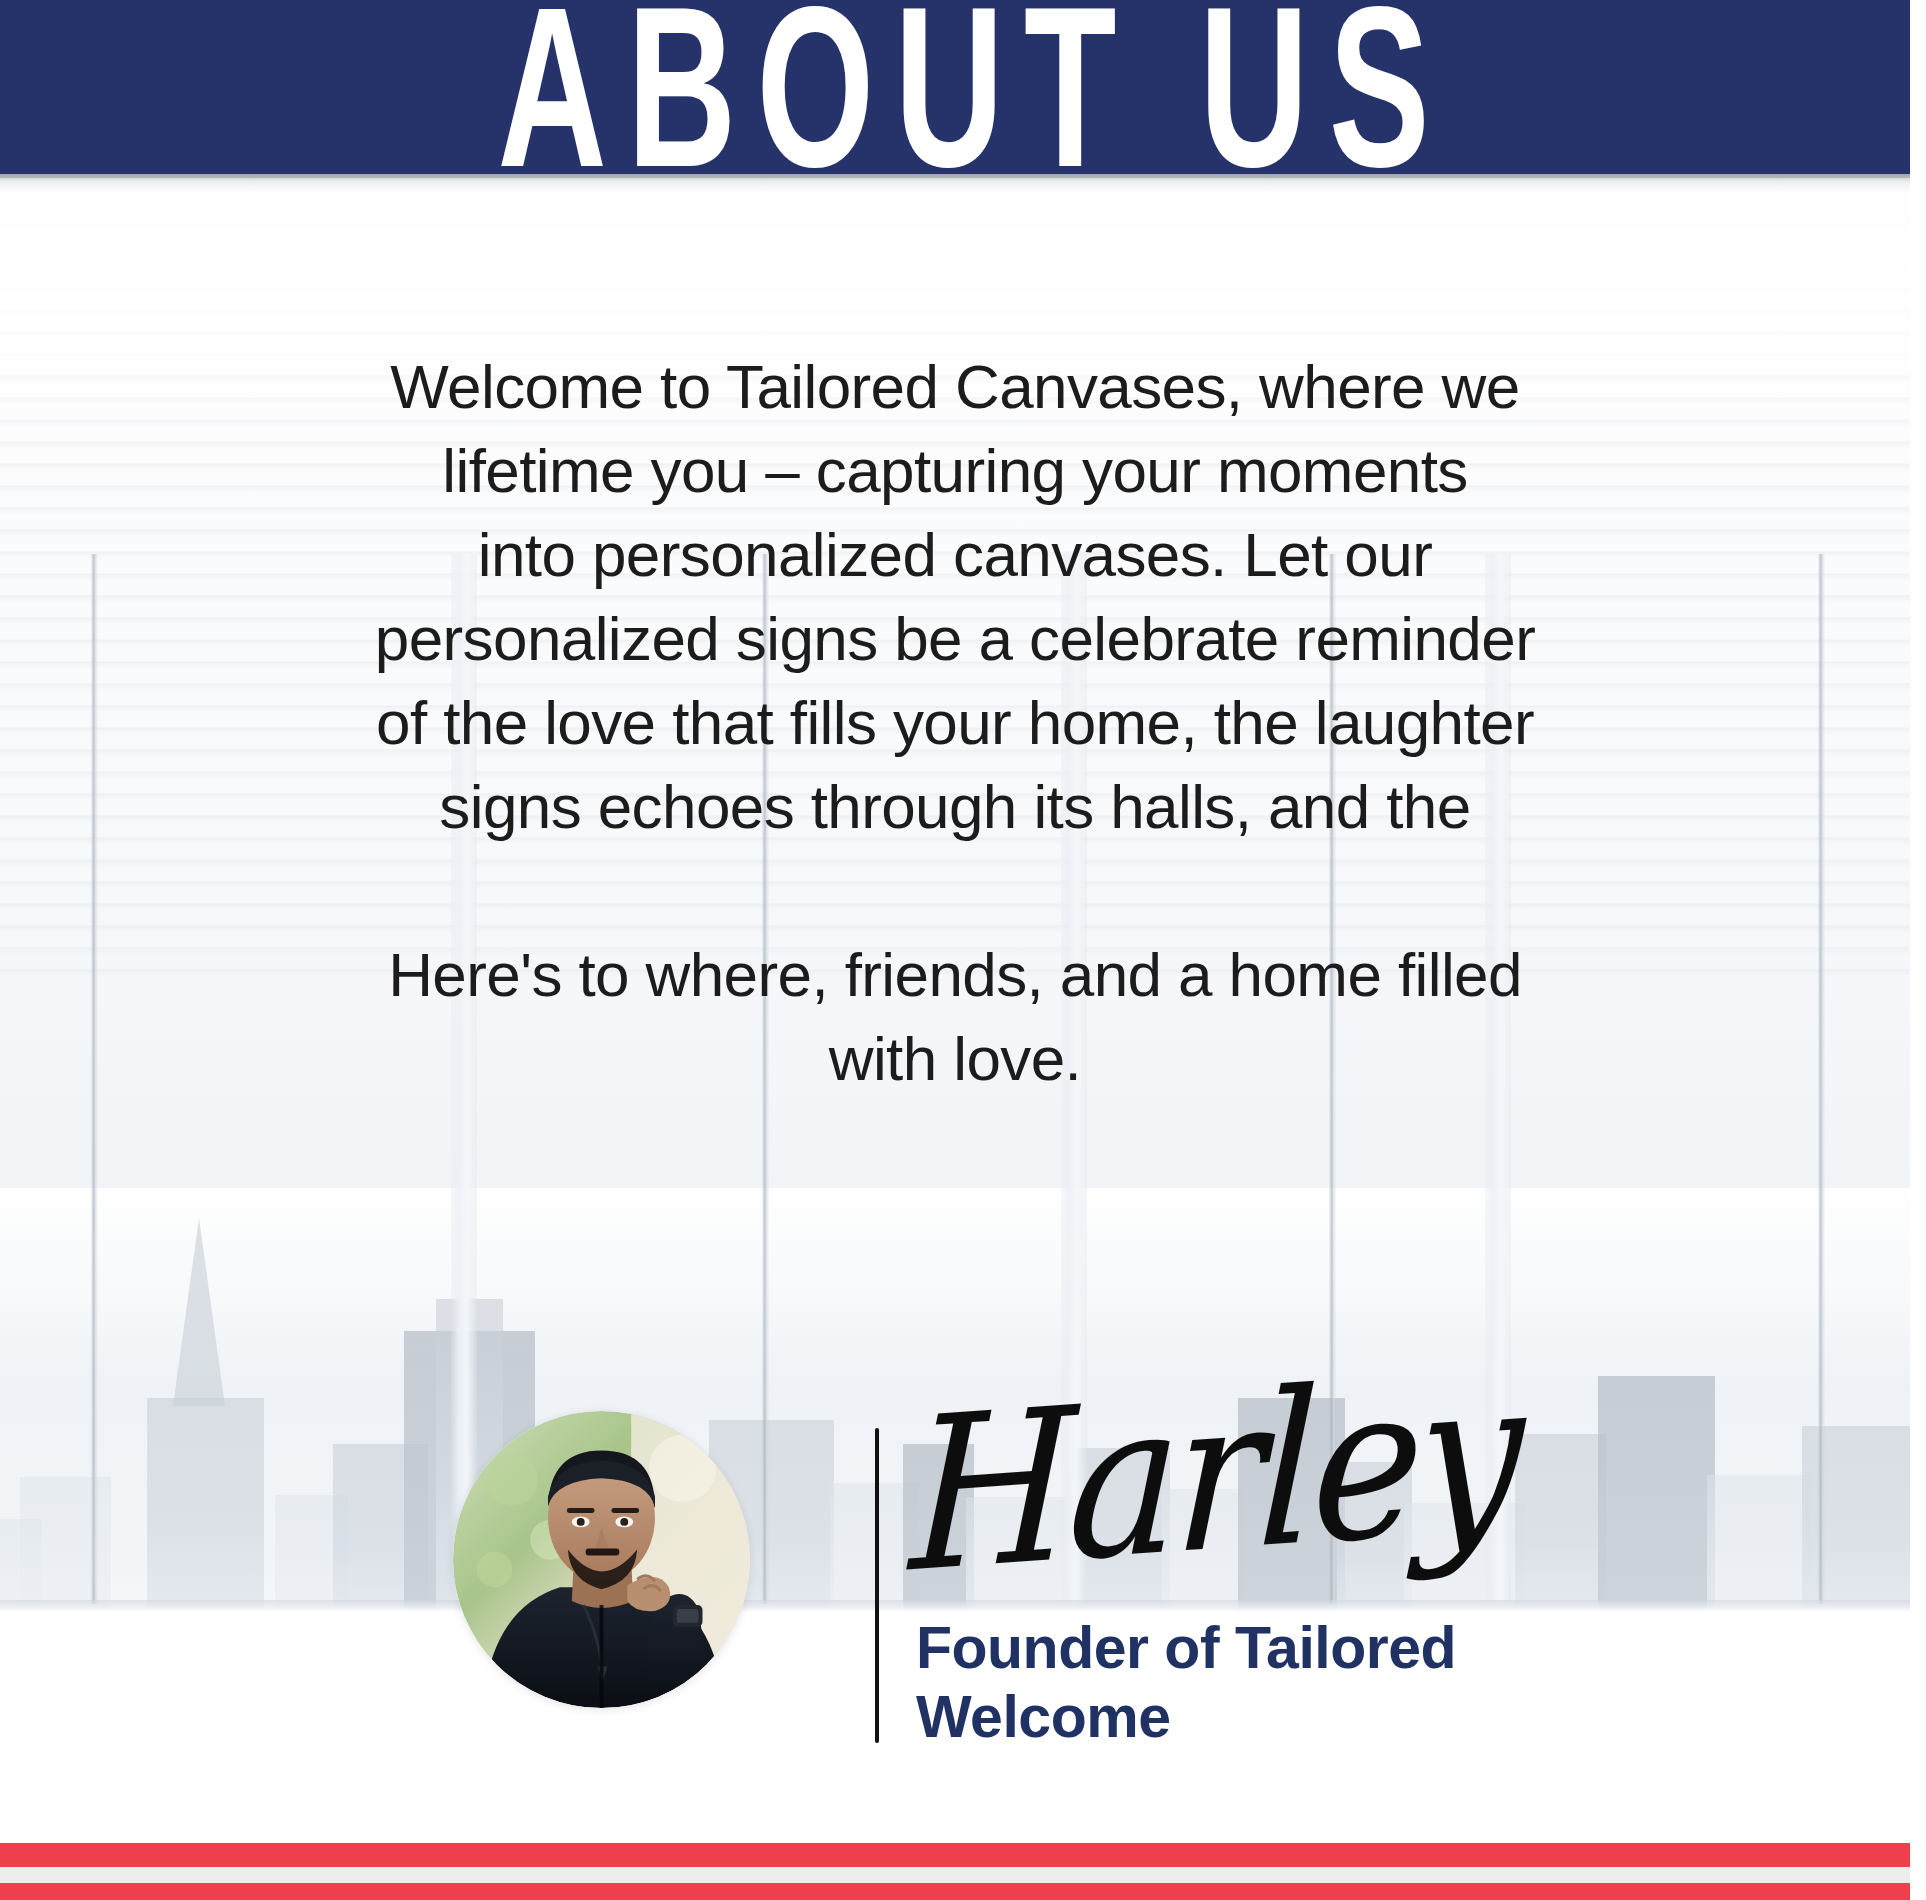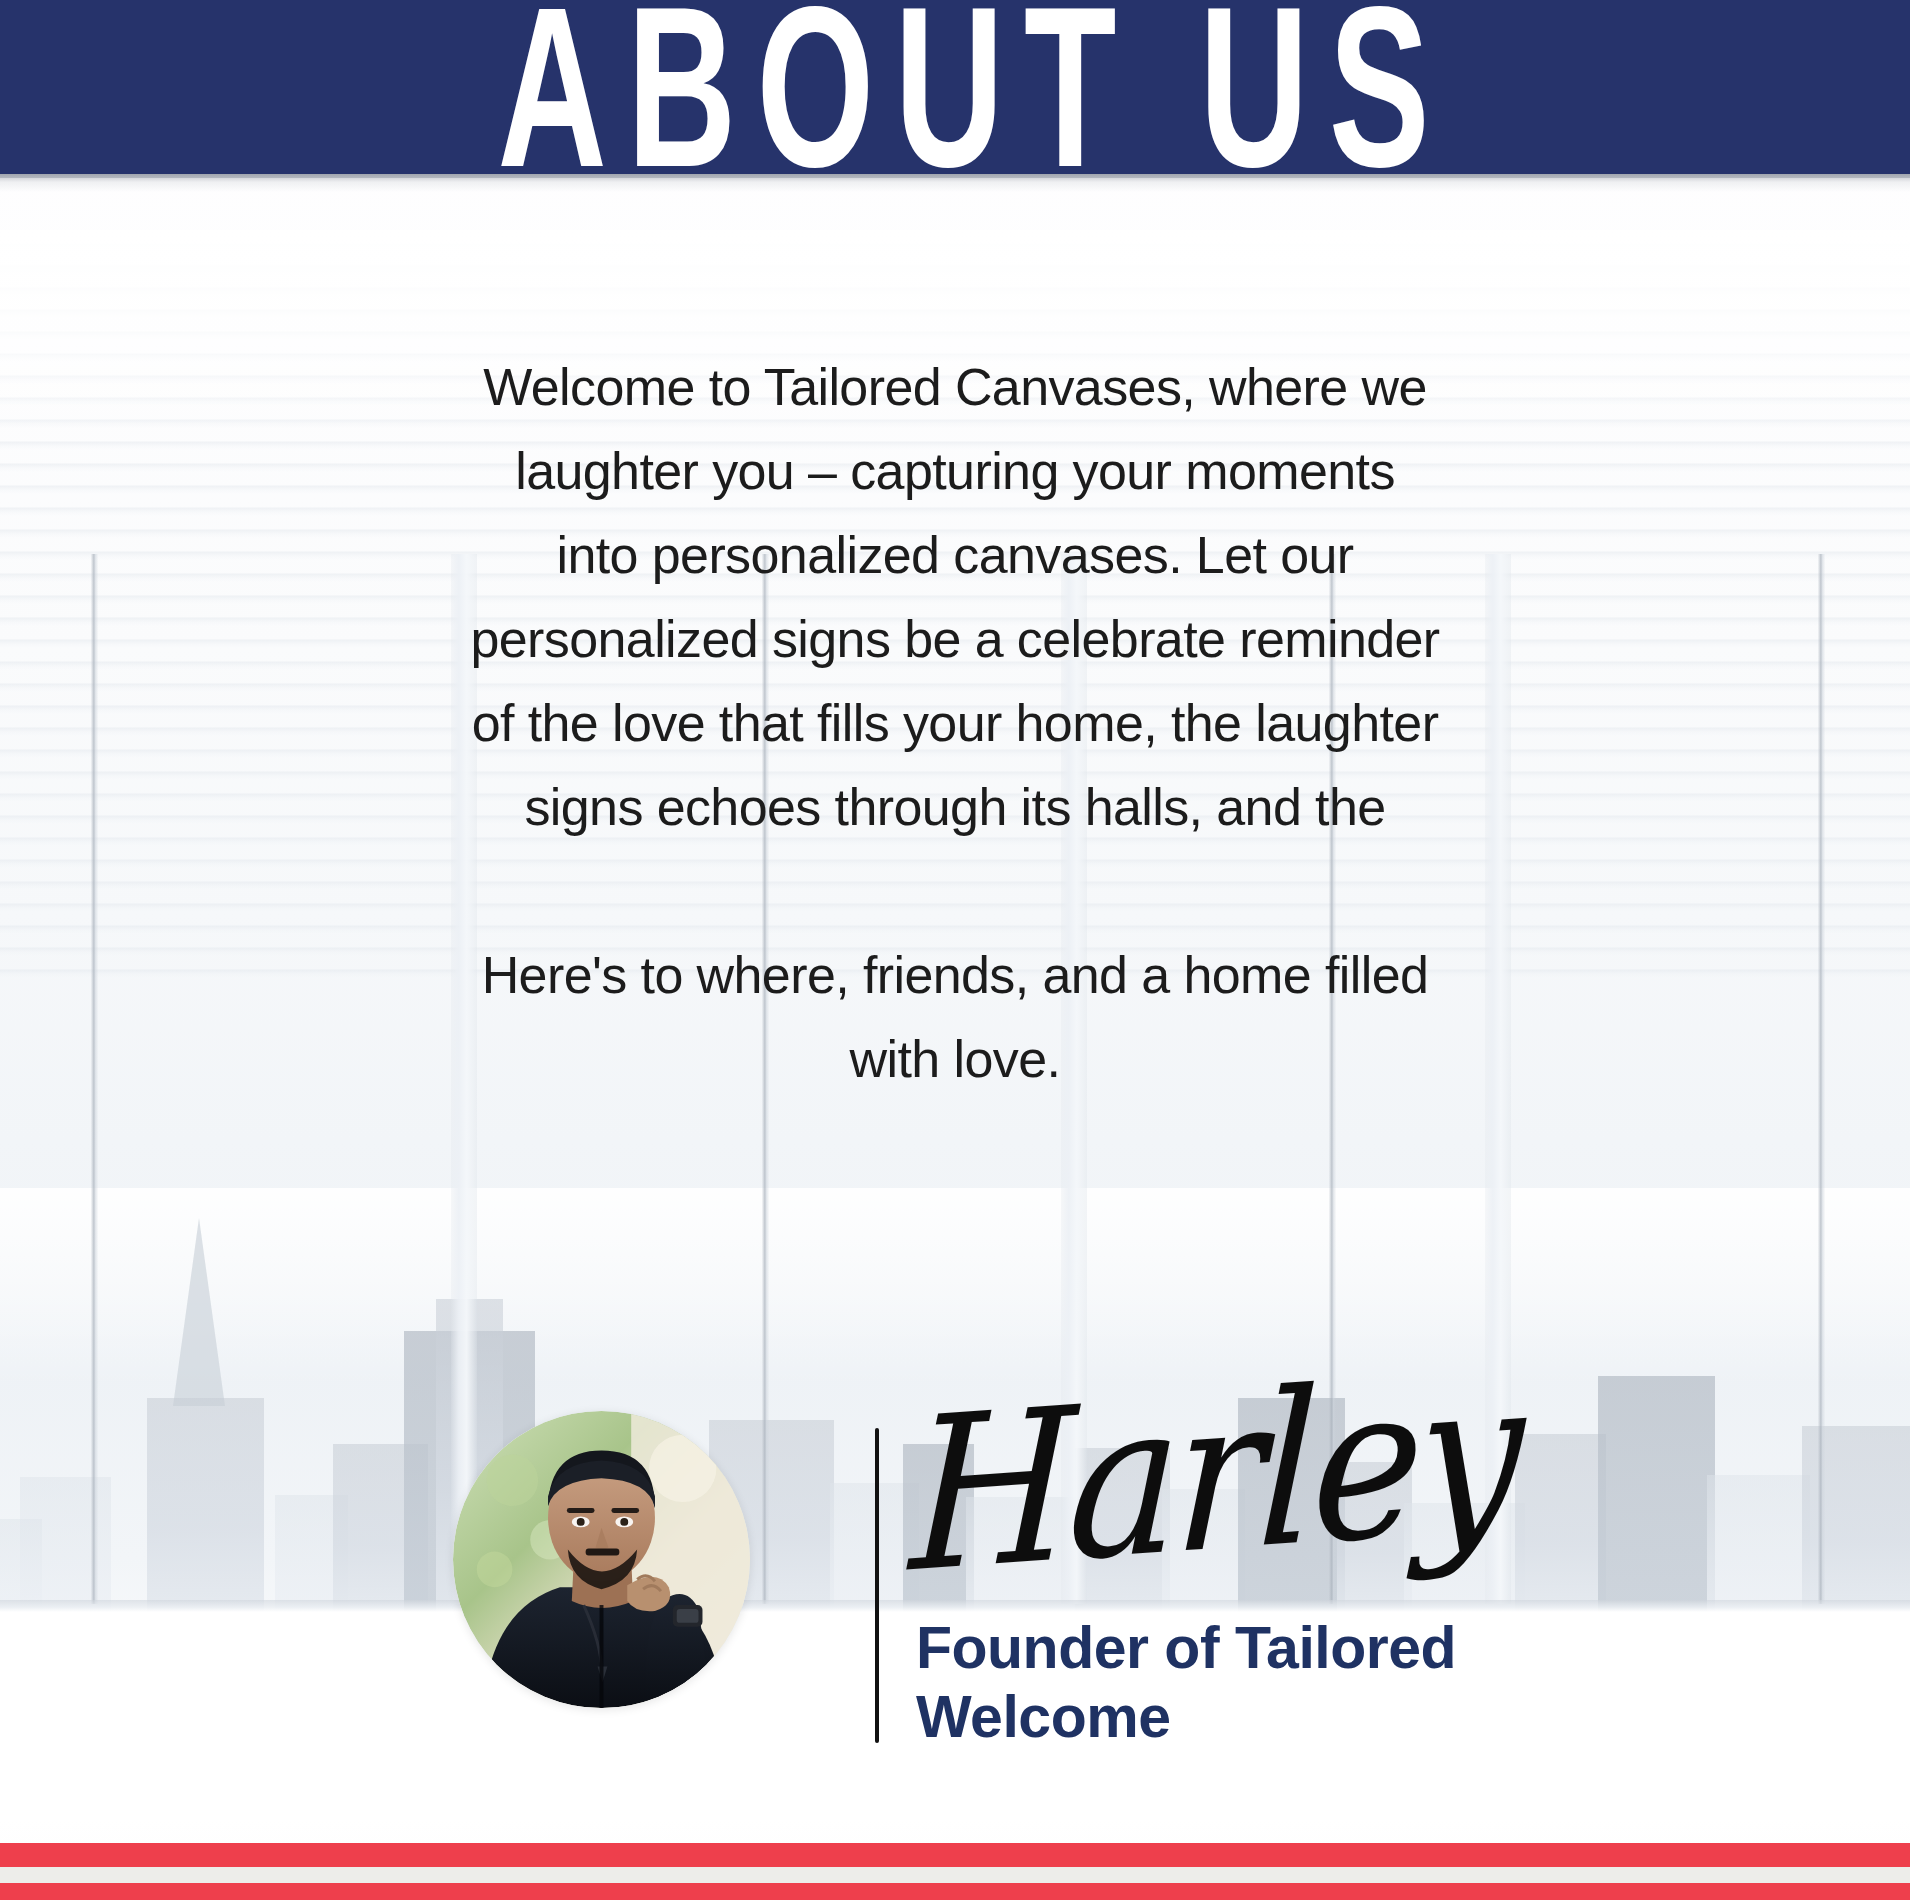--- a/index.html
+++ b/index.html
@@ -159,21 +159,21 @@
   .copy {
     position: absolute;
     left: 50%;
     top: 345px;
     transform: translateX(-50%);
     width: 1465px;
     text-align: center;
     color: #1c1c1c;
     font-family: "Liberation Sans", sans-serif;
     font-weight: 400;
-    font-size: 52px;
+    font-size: 62px;
     line-height: 84px;
     letter-spacing: -0.6px;
   }
   .copy p { margin: 0; }
   .copy .para-gap { height: 84px; }
 
   .avatar {
     position: absolute;
     left: 453px;
     top: 1411px;
@@ -307,21 +307,21 @@
   </div>
 
   <div class="header-bar">
     <div class="header-title">ABOUT US</div>
   </div>
   <div class="header-underline"></div>
   <div class="header-shadow"></div>
 
   <div class="copy">
     <p>Welcome to Tailored Canvases, where we</p>
-    <p>laughter you – capturing your moments</p>
+    <p>lifetime you – capturing your moments</p>
     <p>into personalized canvases. Let our</p>
     <p>personalized signs be a celebrate reminder</p>
     <p>of the love that fills your home, the laughter</p>
     <p>signs echoes through its halls, and the</p>
     <div class="para-gap"></div>
     <p>Here's to where, friends, and a home filled</p>
     <p>with love.</p>
   </div>
 
   <div class="avatar">

